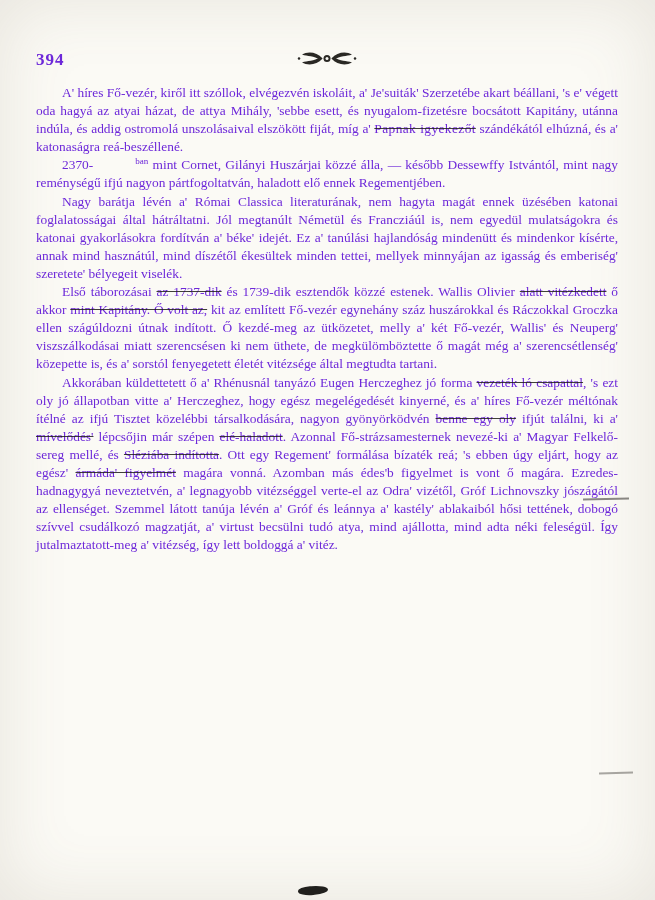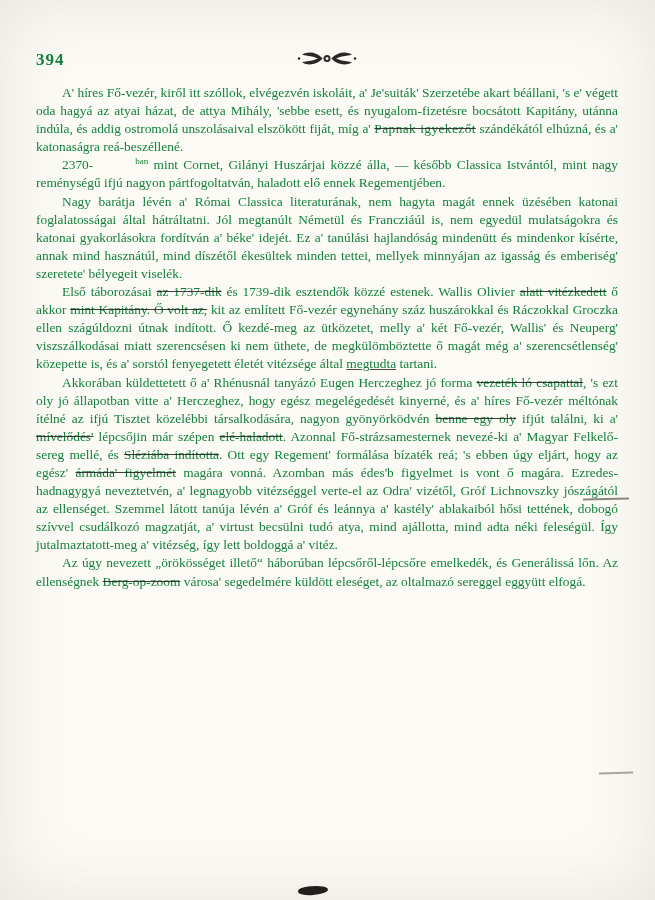--- a/index.html
+++ b/index.html
@@ -7,21 +7,21 @@
     width: 655px; height: 900px;
     background: #dedcd6;
     overflow: hidden;
     font-family: "Liberation Serif", "DejaVu Serif", serif;
   }
   .page {
     position: relative;
     width: 655px; height: 900px;
     background: #fbfaf5;
     box-shadow: inset 0 0 70px rgba(110,100,80,0.14);
-    color: #15803d;
+    color: #6d28d9;
   }
   .page-header {
     position: absolute;
     top: 50px; left: 36px; right: 37px;
     height: 24px;
   }
   .page-number {
     font-size: 17px;
     font-weight: bold;
     letter-spacing: 1px;
@@ -38,21 +38,21 @@
     width: 582px;
     font-size: 13.4px;
     line-height: 18.1px;
     text-align: justify;
   }
   .para { margin: 0; text-indent: 26px; }
   .strike {
     text-decoration: line-through;
     text-decoration-color: rgba(30,28,25,0.85);
   }
-  .ul { text-decoration: underline; text-decoration-color: rgba(30,28,25,0.8); }
+  .ul { text-decoration-color: rgba(30,28,25,0.8); }
   .b { font-weight: normal; letter-spacing: 0.4px; }
   sup { font-size: 9px; line-height: 0; padding-left: 42px; }
   .artifact { position: absolute; pointer-events: none; }
   .dash-right-1 {
     right: 26px; top: 498px;
     width: 46px; height: 2px;
     background: rgba(45,42,38,0.55);
     transform: rotate(-1deg);
   }
   .dash-right-2 {
@@ -87,24 +87,23 @@
           <path d="M79,17 C90,30 108,32 120,25 C109,21 96,23 84,14 C82,15 80,16 79,17 Z"></path>
           <circle cx="14" cy="17" r="2.5"></circle>
           <circle cx="126" cy="17" r="2.5"></circle>
         </g>
       </svg>
     </span>
   </div>
 
   <div class="text-body">
       <p class="para"><span>A' híres Fő-vezér, kiről itt szóllok, elvégezvén iskoláit, a' Je'suiták' Szerzetébe akart béállani, 's e' végett oda hagyá az atyai házat, de attya Mihály, 'sebbe esett, és nyugalom-fizetésre bocsátott Kapitány, utánna indúla, és addig ostromolá unszolásaival elszökött fiját, míg a' </span><span class="b strike">Papnak igyekezőt</span><span> szándékától elhúzná, és a' katonaságra reá-beszéllené.</span></p>
-      <p class="para"><span>2370-</span><sup>ban</sup><span> mint Cornet, Gilányi Huszárjai közzé álla, — később Classica Istvántól, mint nagy reménységű ifjú nagyon pártfogoltatván, haladott elő ennek Regementjében.</span></p>
+      <p class="para"><span>2370-</span><sup>ban</sup><span> mint Cornet, Gilányi Huszárjai közzé álla, — később Dessewffy Istvántól, mint nagy reménységű ifjú nagyon pártfogoltatván, haladott elő ennek Regementjében.</span></p>
       <p class="para"><span>Nagy barátja lévén a' Római Classica literaturának, nem hagyta magát ennek üzésében katonai foglalatosságai által hátráltatni. Jól megtanúlt Németül és Francziáúl is, nem egyedül mulatságokra és katonai gyakorlásokra fordítván a' béke' idejét. Ez a' tanúlási hajlandóság mindenütt és mindenkor kísérte, annak mind hasznátúl, mind díszétől ékesültek minden tettei, mellyek minnyájan az igasság és emberiség' szeretete' bélyegeit viselék.</span></p>
       <p class="para"><span>Első táborozásai </span><span class="strike">az 1737-dik</span><span> és 1739-dik esztendők közzé estenek. Wallis Olivier </span><span class="strike">alatt vitézkedett</span><span> ő akkor </span><span class="strike">mint Kapitány. Ő volt az,</span><span> kit az említett Fő-vezér egynehány száz huszárokkal és Ráczokkal Groczka ellen szágúldozni útnak indított. Ő kezdé-meg az ütközetet, melly a' két Fő-vezér, Wallis' és Neuperg' viszszálkodásai miatt szerencsésen ki nem üthete, de megkülömböztette ő magát még a' szerencsétlenség' közepette is, és a' sorstól fenyegetett életét vitézsége által </span><span class="ul">megtudta</span><span> tartani.</span></p>
       <p class="para"><span>Akkorában küldettetett ő a' Rhénusnál tanyázó Eugen Herczeghez jó forma </span><span class="strike">vezeték ló csapattal</span><span>, 's ezt oly jó állapotban vitte a' Herczeghez, hogy egész megelégedését kinyerné, és a' híres Fő-vezér méltónak ítélné az ifjú Tisztet közelébbi társalkodására, nagyon gyönyörködvén </span><span class="strike">benne egy oly</span><span> ifjút találni, ki a' </span><span class="strike">mívelődés'</span><span> lépcsőjin már szépen </span><span class="strike">elé-haladott</span><span>. Azonnal Fő-strázsamesternek nevezé-ki a' Magyar Felkelő-sereg mellé, és </span><span class="strike">Sléziába indította</span><span>. Ott egy Regement' formálása bízaték reá; 's ebben úgy eljárt, hogy az egész' </span><span class="strike">ármáda' figyelmét</span><span> magára vonná. Azomban más édes'b figyelmet is vont ő magára. Ezredes-hadnagygyá neveztetvén, a' legnagyobb vitézséggel verte-el az Odra' vizétől, Gróf Lichnovszky jószágától az ellenséget. Szemmel látott tanúja lévén a' Gróf és leánnya a' kastély' ablakaiból hősi tettének, dobogó szívvel csudálkozó magzatját, a' virtust becsülni tudó atya, mind ajállotta, mind adta néki feleségül. Így jutalmaztatott-meg a' vitézség, így lett boldoggá a' vitéz.</span></p>
-      <p class="para"><span>Az úgy nevezett „örökösséget illető“ háborúban lépcsőről-lépcsőre emelkedék, és Generálissá lőn. Az ellenségnek </span><span class="strike">Berg-op-zoom</span><span> városa' segedelmére küldött eleséget, az oltalmazó sereggel eggyütt elfogá.</span></p>
     </div>
 
   <div class="artifact dash-right-1"></div>
   <div class="artifact dash-right-2"></div>
   <div class="artifact ink-smudge"></div>
 
 </div>
 
 </body></html>

